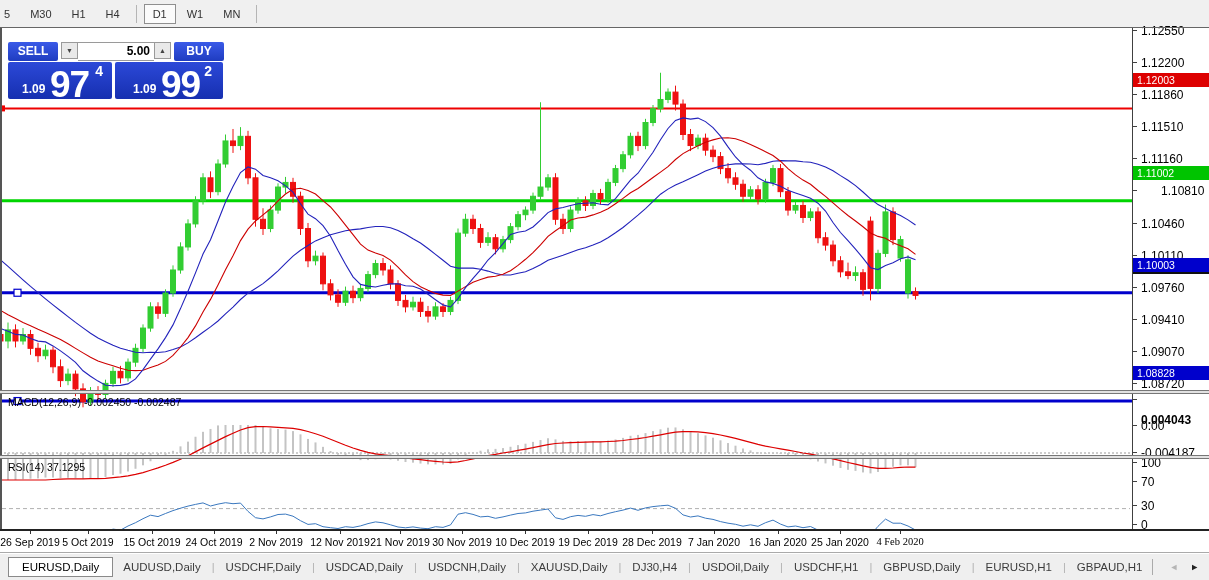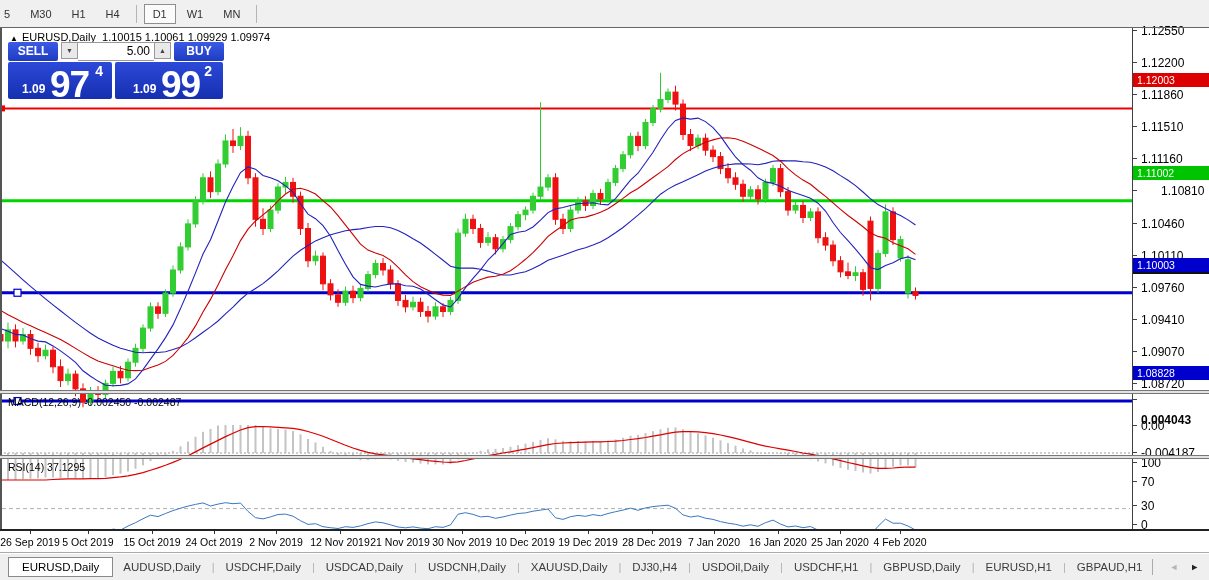--- a/index.html
+++ b/index.html
@@ -23,21 +23,21 @@
   .pane-label{position:absolute;font-size:10.5px;color:#000;z-index:4;white-space:nowrap;}
   
   #symline{position:absolute;left:10px;top:31px;font-size:11px;color:#000;z-index:8;white-space:nowrap;}
   #symline .arr{font-size:8px;margin-right:4px;}
   
   #ocp{position:absolute;left:8px;top:42px;z-index:9;width:219px;}
   #ocp .row1{display:flex;height:19px;}
   .ocp-btn{background:linear-gradient(#3a5ae8,#1f3cc0);color:#fff;font-size:12px;font-weight:bold;text-align:center;line-height:19px;border-radius:2px;cursor:pointer;}
   #sell-btn{width:50px;} #buy-btn{width:50px;margin-left:3px;}
   .spin{width:17px;height:17px;background:#e9e9e9;border:1px solid #9a9a9a;box-sizing:border-box;text-align:center;line-height:15px;font-size:7px;color:#444;cursor:pointer;}
-  #vol-wrap{display:flex;margin-left:3px;margin-right:0;}
+  #vol-wrap{display:flex;margin-left:3px;margin-right:0;font-weight:bold;}
   #vol-field{width:68px;height:17px;border:1px solid #9a9a9a;border-left:none;border-right:none;background:#fff;font-size:12px;color:#000;text-align:right;padding:0 4px;line-height:17px;}
   .row2{display:flex;margin-top:1px;}
   .pricebox{background:linear-gradient(#2c49d8,#162fb0);color:#fff;height:37px;border-radius:2px;position:relative;}
   #sell-box{width:104px;} #buy-box{width:108px;margin-left:3px;}
   .pb-prefix{position:absolute;bottom:3px;font-size:12px;font-weight:bold;}
   #sell-box .pb-prefix{left:14px;} #buy-box .pb-prefix{left:18px;}
   .pb-big{position:absolute;bottom:-7px;font-size:37px;font-weight:bold;letter-spacing:-1px;margin-top:48px;}
   #sell-box .pb-big{left:42px;} #buy-box .pb-big{left:46px;}
   .pb-sup{position:absolute;top:1px;font-size:14px;font-weight:bold;}
   #sell-box .pb-sup{right:9px;} #buy-box .pb-sup{right:11px;}
@@ -472,24 +472,20 @@
         </g>
         <polyline points="-7.0,58.0 0.5,58.0 8.0,58.0 15.5,58.0 23.0,58.0 30.5,58.0 38.0,58.0 45.5,58.0 53.0,57.5 60.5,57.2 68.0,56.9 75.5,56.8 83.0,56.8 90.5,56.7 98.0,56.6 105.5,56.3 113.0,55.6 120.5,54.9 128.0,53.8 135.5,52.4 143.0,50.6 150.5,48.3 158.0,45.9 165.5,43.3 173.0,40.4 180.5,37.2 188.0,33.7 195.5,29.9 203.0,25.9 210.5,22.1 218.0,18.4 225.5,14.6 233.0,11.2 240.5,8.0 248.0,5.7 255.5,4.7 263.0,4.5 270.5,4.9 278.0,5.3 285.5,5.8 293.0,6.4 300.5,7.6 308.0,9.5 315.5,11.7 323.0,14.3 330.5,17.2 338.0,20.3 345.5,23.3 353.0,26.0 360.5,28.4 368.0,30.4 375.5,31.8 383.0,32.8 390.5,33.7 398.0,34.7 405.5,35.8 413.0,36.8 420.5,37.7 428.0,38.7 435.5,39.4 443.0,40.0 450.5,40.4 458.0,39.8 465.5,38.5 473.0,36.8 480.5,35.2 488.0,33.6 495.5,32.3 503.0,31.0 510.5,29.8 518.0,28.4 525.5,27.1 533.0,25.7 540.5,24.1 548.0,22.6 555.5,21.5 563.0,21.0 570.5,20.6 578.0,20.3 585.5,20.1 593.0,19.9 600.5,19.8 608.0,19.5 615.5,19.1 623.0,18.5 630.5,17.5 638.0,16.6 645.5,15.5 653.0,14.2 660.5,12.8 668.0,11.4 675.5,10.2 683.0,9.6 690.5,9.6 698.0,9.9 705.5,10.6 713.0,11.6 720.5,13.0 728.0,14.6 735.5,16.4 743.0,18.4 750.5,20.4 758.0,22.4 765.5,24.2 773.0,25.5 780.5,26.8 788.0,28.2 795.5,29.5 803.0,31.0 810.5,32.2 818.0,33.7 825.5,35.2 833.0,36.9 840.5,38.7 848.0,40.5 855.5,42.2 863.0,43.9 870.5,45.4 878.0,46.3 885.5,46.3 893.0,46.0 900.5,45.4 908.0,45.0 915.5,45.1 " fill="none" stroke="#dd0000" stroke-width="1.2"></polyline>
       </svg>
     <svg id="svg-rsi" width="1132" height="70" viewBox="0 0 1132 70" style="top: 459px;">
         <line x1="2" y1="21.6" x2="1130" y2="21.6" stroke="#b0b0b0" stroke-dasharray="4,3"></line>
         <line x1="2" y1="46.4" x2="1130" y2="46.4" stroke="#b0b0b0" stroke-dasharray="4,3"></line>
         <polyline points="-7.0,50.9 0.5,51.5 8.0,48.1 15.5,49.3 23.0,47.4 30.5,48.9 38.0,49.7 45.5,47.9 53.0,49.8 60.5,51.1 68.0,49.1 75.5,50.6 83.0,51.8 90.5,48.6 98.0,48.9 105.5,45.5 113.0,42.1 120.5,43.1 128.0,39.0 135.5,35.7 143.0,31.7 150.5,28.2 158.0,29.6 165.5,26.5 173.0,23.6 180.5,21.2 188.0,19.1 195.5,17.4 203.0,15.9 210.5,19.0 218.0,17.1 225.5,15.7 233.0,16.7 240.5,16.1 248.0,24.4 255.5,30.7 263.0,31.9 270.5,29.9 278.0,27.5 285.5,27.1 293.0,29.2 300.5,33.7 308.0,37.4 315.5,36.7 323.0,39.7 330.5,40.7 338.0,41.5 345.5,39.7 353.0,40.4 360.5,38.9 368.0,36.6 375.5,34.9 383.0,35.8 390.5,37.8 398.0,40.0 405.5,40.8 413.0,39.9 420.5,41.1 428.0,41.7 435.5,39.7 443.0,40.4 450.5,37.9 458.0,27.2 465.5,25.7 473.0,27.4 480.5,29.9 488.0,29.3 495.5,31.3 503.0,29.9 510.5,28.1 518.0,26.5 525.5,25.9 533.0,24.2 540.5,23.1 548.0,22.0 555.5,30.8 563.0,32.4 570.5,29.7 578.0,28.4 585.5,29.3 593.0,27.6 600.5,28.8 608.0,26.5 615.5,24.7 623.0,23.1 630.5,21.1 638.0,23.3 645.5,20.9 653.0,19.6 660.5,18.8 668.0,18.2 675.5,21.3 683.0,27.9 690.5,30.0 698.0,28.9 705.5,31.2 713.0,32.4 720.5,34.6 728.0,36.2 735.5,37.3 743.0,39.2 750.5,37.8 758.0,39.3 765.5,35.7 773.0,33.1 780.5,37.1 788.0,39.9 795.5,39.0 803.0,40.7 810.5,39.5 818.0,43.1 825.5,44.0 833.0,45.8 840.5,47.0 848.0,47.4 855.5,46.6 863.0,48.5 870.5,48.2 878.0,39.3 885.5,32.1 893.0,36.2 900.5,36.2 908.0,39.0 915.5,43.0 " fill="none" stroke="#3a78bf" stroke-width="1"></polyline>
       </svg>
   </div>
 
-  <div id="symline">
-    <span class="arr">▲</span><span>EURUSD,Daily</span>&nbsp;
-    <span>1.10015 1.10061 1.09929 1.09974</span>
-  </div>
 
   <div id="ocp">
     <div class="row1">
       <div id="sell-btn" class="ocp-btn">SELL</div>
       <div id="vol-wrap">
         <div class="spin">▼</div>
         <div id="vol-field">5.00</div>
         <div class="spin">▲</div>
       </div>
       <div id="buy-btn" class="ocp-btn">BUY</div>
@@ -586,21 +582,21 @@
       <div class="datelabel" style="left: 588px;">19 Dec 2019</div>
       <div class="datetick" style="left: 652px;"></div>
       <div class="datelabel" style="left: 652px;">28 Dec 2019</div>
       <div class="datetick" style="left: 714px;"></div>
       <div class="datelabel" style="left: 714px;">7 Jan 2020</div>
       <div class="datetick" style="left: 778px;"></div>
       <div class="datelabel" style="left: 778px;">16 Jan 2020</div>
       <div class="datetick" style="left: 840px;"></div>
       <div class="datelabel" style="left: 840px; text-align: center;">25 Jan 2020</div>
       <div class="datetick" style="left: 900px;"></div>
-      <div class="datelabel" style="left: 900px;">4 Feb 2020</div>
+      <div class="datelabel" style="left: 900px; font-family: Liberation Serif, serif;">4 Feb 2020</div>
     </div>
   <div id="groove"></div>
   <div id="tabbar">
       <div class="tab active">EURUSD,Daily</div>
       <div class="tab">AUDUSD,Daily</div>
       <div class="tab-sep">|</div>
       <div class="tab">USDCHF,Daily</div>
       <div class="tab-sep">|</div>
       <div class="tab">USDCAD,Daily</div>
       <div class="tab-sep">|</div>

